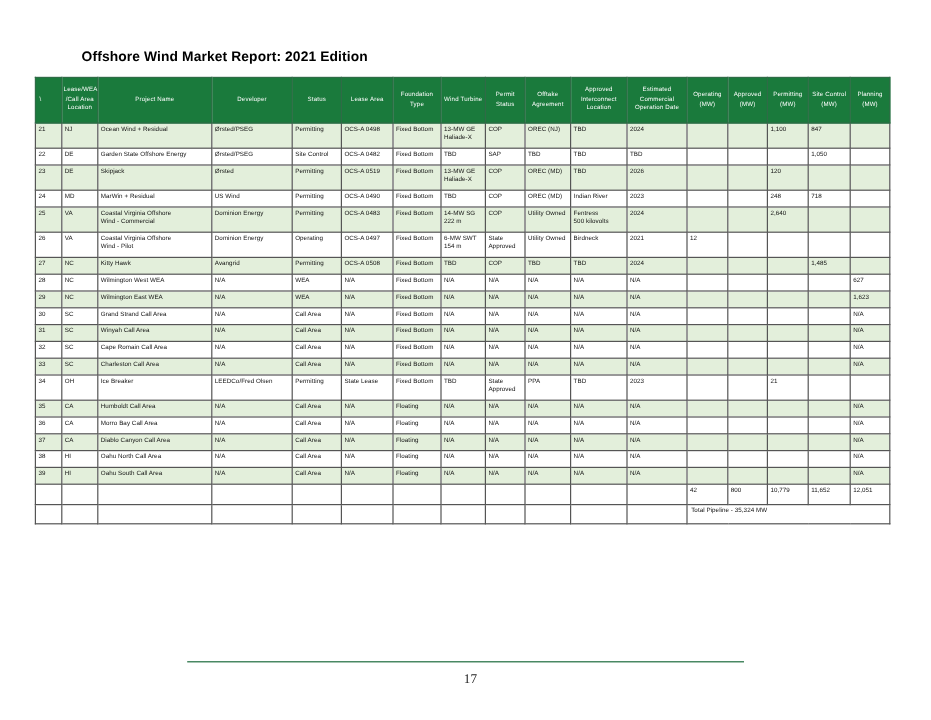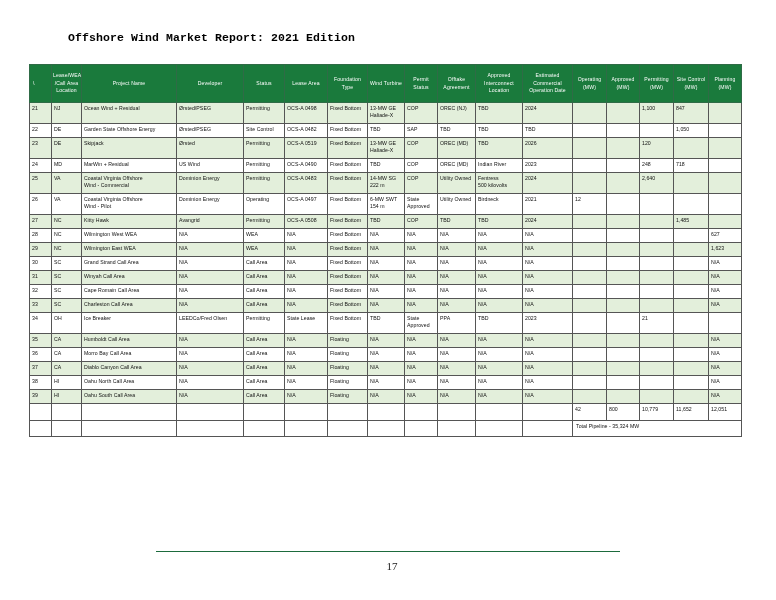--- a/index.html
+++ b/index.html
@@ -15,27 +15,26 @@
     position: relative;
   }
   #page {
     position: relative;
     width: 776px;
     height: 600px;
   }
   #doc-title {
     position: absolute;
     left: 68px;
-    top: 31px;
+    top: 42px;
     font-size: 11.5px;
     font-weight: bold;
     color: #000000;
     letter-spacing: 0.1px;
     white-space: nowrap;
-    font-family: Liberation Mono, monospace;
   }
   #table-wrap {
     position: absolute;
     left: 29px;
     top: 64px;
     width: 712px;
   }
   table.wind {
     border-collapse: collapse;
     table-layout: fixed;

